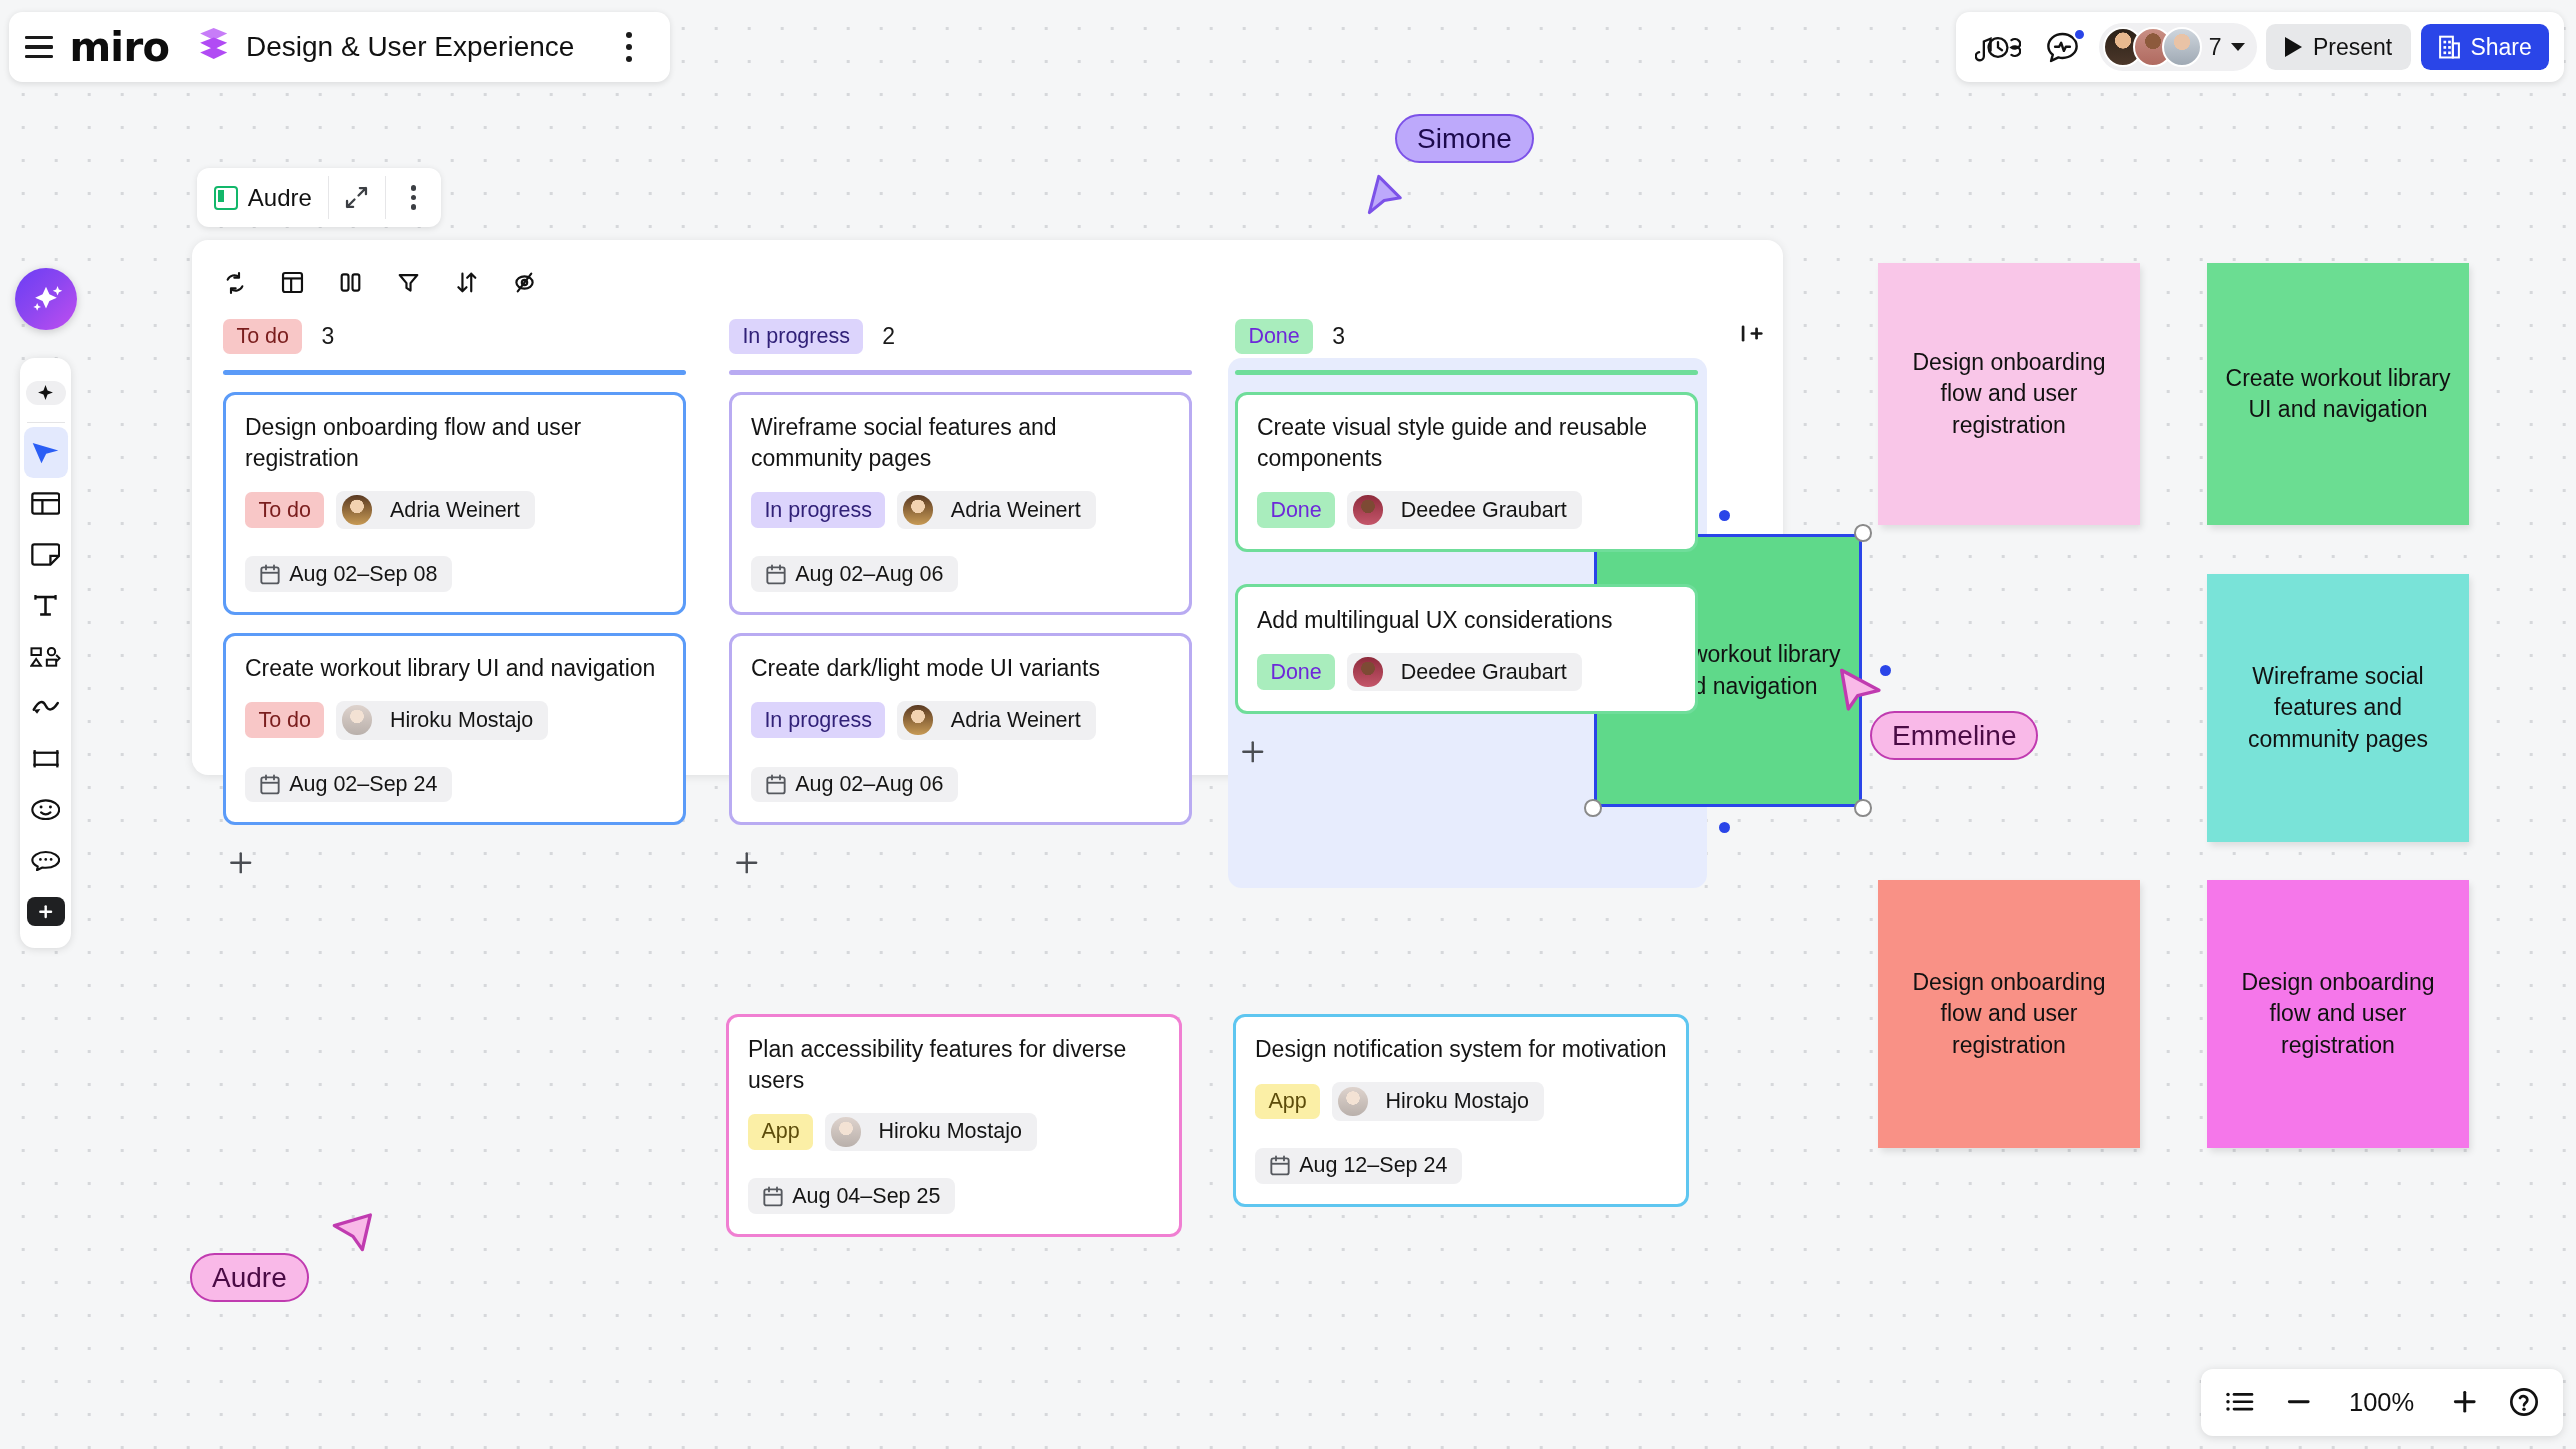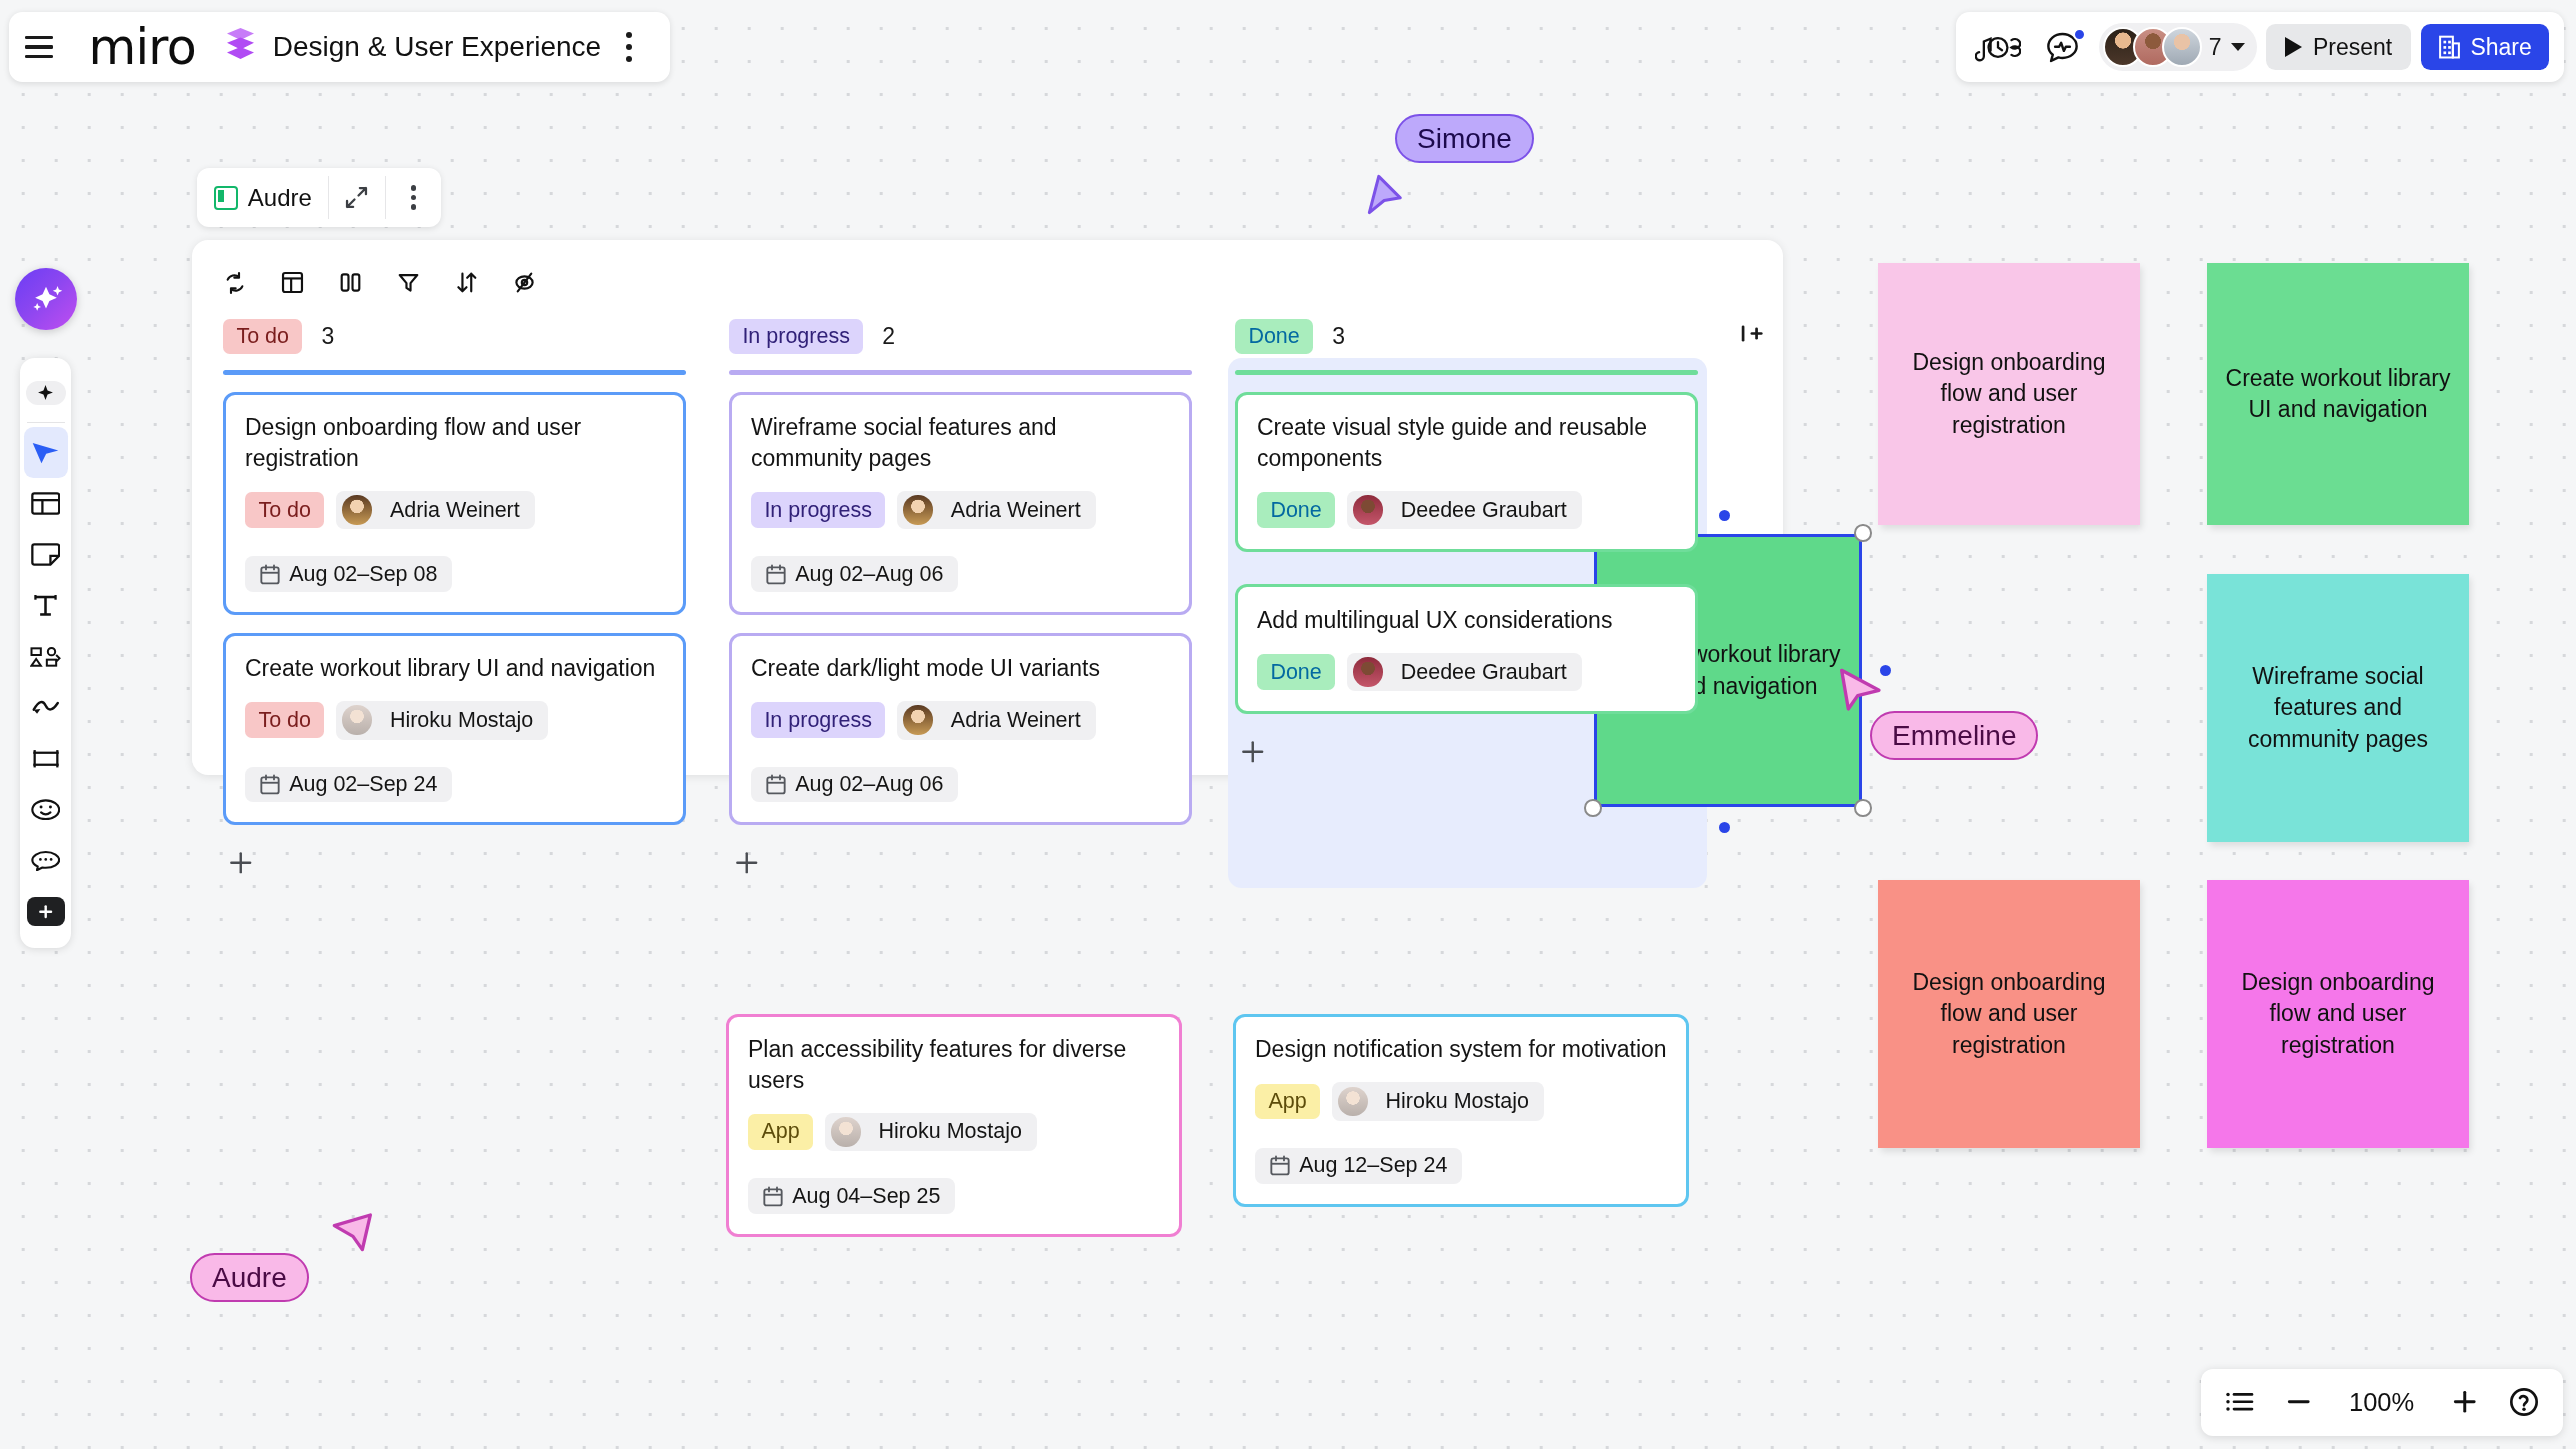--- a/index.html
+++ b/index.html
@@ -20,21 +20,21 @@
   
   .topbar {
     position: absolute; left: 9.4px; top: 12px;
     height: 70px; width: 661px;
     background: #fff; border-radius: 13.4px;
     box-shadow: 0 1.3px 6.7px rgba(0,0,0,.11);
     display: flex; align-items: center; gap: 0px;
   }
   .hamburger { width: 60px; display:flex; flex-direction:column; align-items:center; justify-content:center; gap:6px; cursor:pointer; }
   .hamburger i { display:block; width: 28px; height: 3.4px; background:#1a1a1a; border-radius:1.3px; }
-  .mirologo { font-size: 49px; font-weight: 400; letter-spacing: -0.7px; color:#0d0d0d; margin-left:19px; font-family:"DejaVu Sans", sans-serif; }
+  .mirologo { font-size: 40px; font-weight: 700; letter-spacing: -0.7px; color:#0d0d0d; margin-left:0; font-family:"DejaVu Sans", sans-serif; }
   .boardicon { margin-left: 27px; width: 35px; height: 38px; position: relative; flex:none; }
   .boardicon span { position:absolute; left:4px; width: 27px; height: 12px; background:#b14bf4; clip-path: polygon(50% 0,100% 45%, 50% 100%, 0 45%); }
   .boardicon span:nth-child(1){ top: 0px; background:#c77cf8;}
   .boardicon span:nth-child(2){ top: 9.4px;}
   .boardicon span:nth-child(3){ top: 19px;}
   .boardtitle { font-size: 28px; color:#111; margin-left: 14.8px; white-space:nowrap; }
   .topdots { margin-left: auto; margin-right: 27px; width: 29.5px; height: 47px; display:flex; flex-direction:column; align-items:center; justify-content:center; gap:6px; cursor:pointer;}
   .topdots i { width: 6px; height: 6px; border-radius:50%; background:#1a1a1a; display:block;}
 
   
@@ -101,21 +101,21 @@
 
   .columns { position:absolute; left: 31px; top: 75px; right: 17.4px; bottom: 0; }
   .col { position:absolute; top: 0; width: 463px; }
   .col.c1 { left: 0; }
   .col.c2 { left: 506px; }
   .col.c3 { left: 1012px; }
   .col-head { display:flex; align-items:center; gap: 19px; height: 43px;}
   .chip { border-radius: 6.7px; padding: 5.4px 13.4px; font-size: 21.5px; }
   .chip.todo { background:#f8c7c7; color:#7a1d1d; }
   .chip.prog { background:#dcd4fc; color:#312178; }
-  .chip.done { background:#a9edbd; color:#0369a1; }
+  .chip.done { background:#a9edbd; color:#6d28d9; }
   .chip.app  { background:#fbefa6; color:#5c4c0a; }
   .col-count { font-size: 23px; color:#1a1a1a; }
   .col-rule { height: 4.7px; border-radius:2.7px; margin-top: 12px; }
   .col.c1 .col-rule { background:#5b9bf8; }
   .col.c2 .col-rule { background:#b9abf2; }
   .col.c3 .col-rule { background:#6fdd9a; }
   .collapse-ico { position:absolute; right: 0px; top: 5.4px; cursor:pointer;}
 
   .card {
     margin-top: 17.4px; background:#fff; border-radius: 12px; padding: 17.4px 19px 20px 19px;

